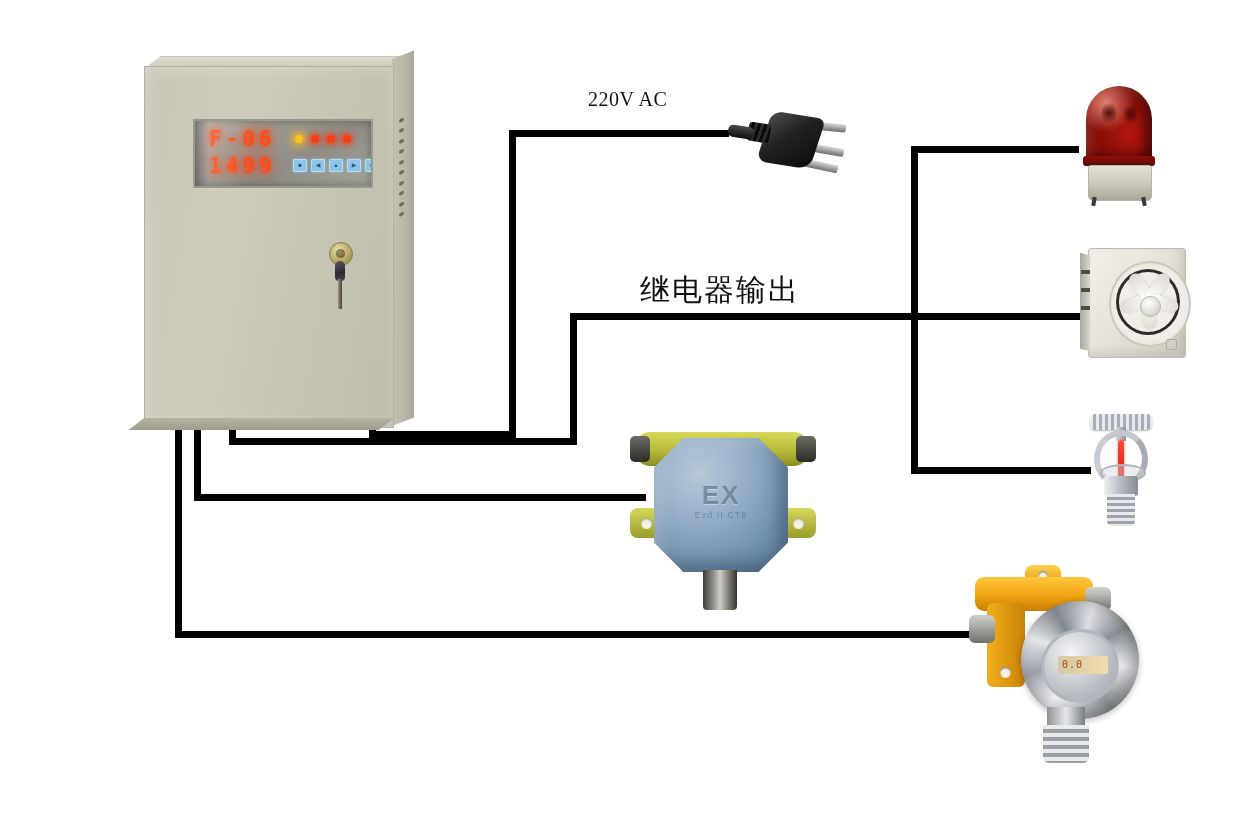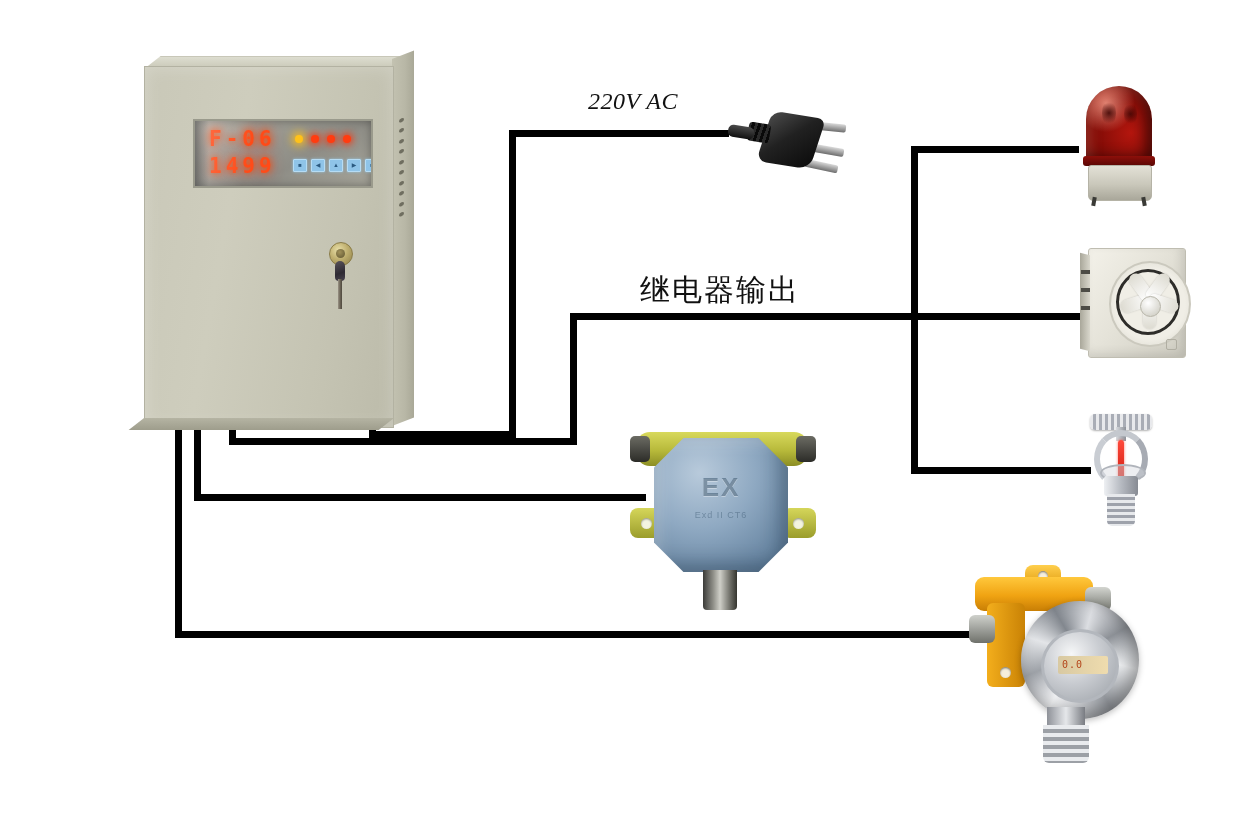--- a/index.html
+++ b/index.html
@@ -28,23 +28,22 @@
 
   
   .label {
     position: absolute;
     color: #111111;
     white-space: nowrap;
   }
   #label-220v {
     left: 588px; top: 88px;
     font-family: "Liberation Serif", serif;
-    font-size: 24px;
+    font-size: 20px;
     letter-spacing: 0.5px;
-    font-style: italic;
   }
   #label-relay {
     left: 640px; top: 270px;
     font-family: Liberation Serif, serif;
     font-size: 30px;
     letter-spacing: 2px;
   }
 
   
   #panel {
@@ -431,21 +430,21 @@
     left: 26px; top: 16px;
     width: 134px; height: 134px;
     border-radius: 14px;
     background:
       radial-gradient(circle at 34% 26%, #b8cadb 0%, #8fa9c2 42%, #6d8aa6 75%, #53718d 100%);
     box-shadow: inset -8px -8px 18px rgba(20,40,60,0.35), inset 6px 6px 14px rgba(255,255,255,0.25);
     clip-path: polygon(22% 0%,78% 0%,100% 22%,100% 78%,78% 100%,22% 100%,0% 78%,0% 22%);
   }
   #exdet .cover .ex {
     position: absolute;
-    left: 0; right: 0; top: 34px;
+    left: 0; right: 0; top: 42px;
     text-align: center;
     font-family: "Liberation Sans", sans-serif;
     font-weight: bold;
     font-size: 26px;
     color: rgba(60,88,112,0.55);
     letter-spacing: 2px;
     text-shadow: 0 1px 0 rgba(255,255,255,0.35);
   }
   #exdet .cover .mark {
     position: absolute;

